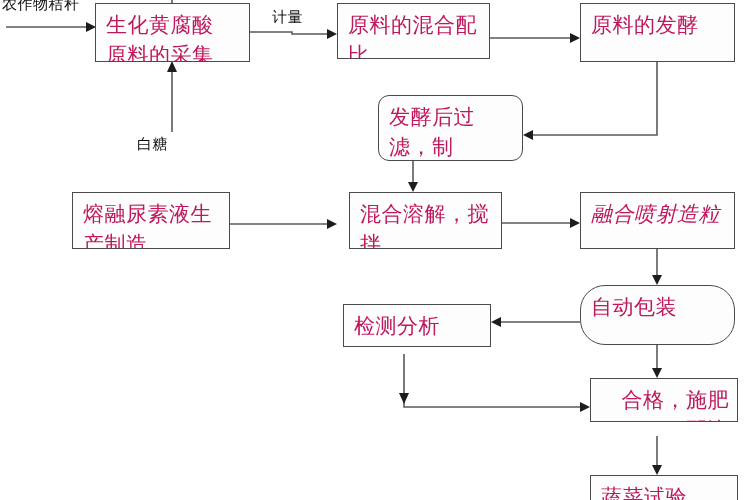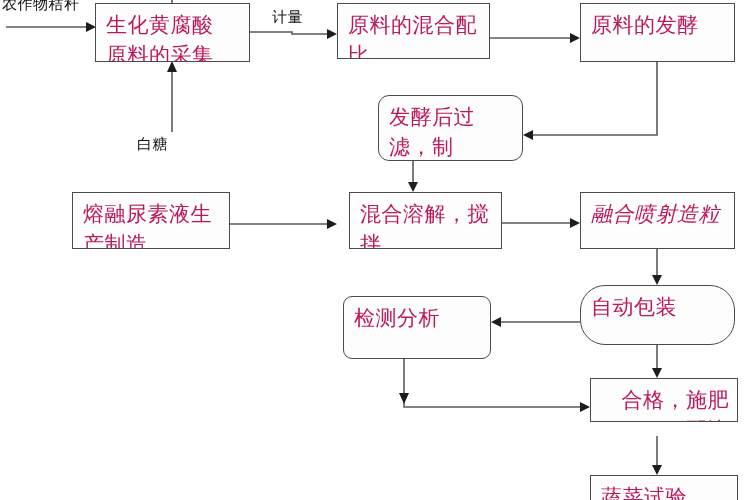--- a/index.html
+++ b/index.html
@@ -151,21 +151,21 @@
 
   <div class="node" style="left:72px; top:192px; width:158px; height:57px;">熔融尿素液生
 产制造</div>
 
   <div class="node" style="left:337px; top:192px; width:153px; height:57px;margin-left:12px;">混合溶解，搅拌</div>
 
   <div class="node" style="left:580px; top:192px; width:155px; height:57px;font-style:italic;">融合喷射造粒</div>
 
   <div class="node" style="left:580px; top:285px; width:155px; height:60px;border-radius:25px;">自动包装</div>
 
-  <div class="node" style="left:343px; top:296px; width:148px; height:63px;border-radius:9px;">检测分析</div>
+  <div class="node" style="left:343px; top:304px; width:148px; height:43px;">检测分析</div>
 
   <div class="node" style="left:590px; top:378px; width:148px; height:44px;text-align:right;">合格，施肥配比</div>
 
   <div class="node" style="left:590px; top:475px; width:148px; height:40px;">蔬菜试验</div>
 
   <div class="free-label" style="left:2px; top:-5px;">农作物秸秆</div>
 
   <div class="free-label" style="left:137px; top:135px;">白糖</div>
 
   <div class="edge-label" style="left:272px; top:8px;">计量</div>

